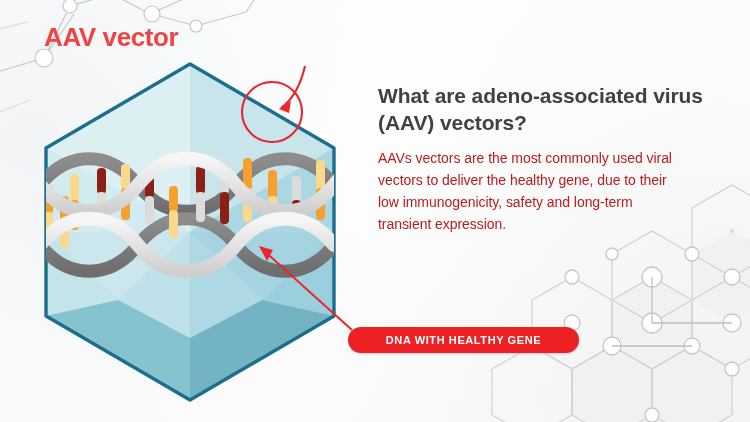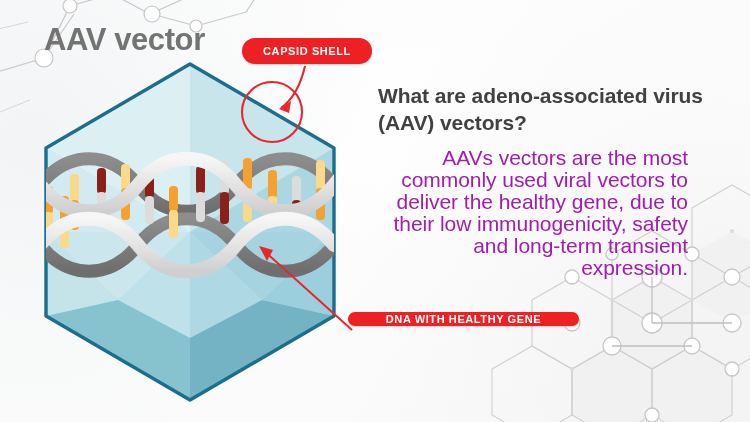--- a/index.html
+++ b/index.html
@@ -29,51 +29,50 @@
       radial-gradient(circle at 4% 34%, #f2f4f5 0%, rgba(242,244,245,0) 46%),
       radial-gradient(circle at 96% 86%, #f3f3f4 0%, rgba(243,243,244,0) 52%),
       linear-gradient(180deg, #fdfdfd 0%, #ffffff 40%, #fbfbfb 100%);
   }
 
   
   .title {
     position: absolute;
     left: 44px;
     top: 22px;
-    font-size: 31px;
+    font-size: 26px;
     font-weight: 700;
     letter-spacing: -0.4px;
-    color: #737373;
+    color: #ef4444;
     white-space: nowrap;
   }
 
   
   .copy-block {
     position: absolute;
     left: 378px;
     top: 82px;
     width: 348px;
   }
   .headline {
     font-size: 21px;
     line-height: 27px;
     font-weight: 700;
     color: #414141;
     letter-spacing: -0.1px;
     margin: 0 0 11px 0;
   }
   .bodycopy {
-    font-size: 21px;
+    font-size: 14px;
     line-height: 22px;
     font-weight: 400;
-    color: #a21caf;
+    color: #b91c1c;
     letter-spacing: -0.05px;
     margin: 0;
     max-width: 310px;
-    text-align: right;
   }
 
   
   .badge {
     position: absolute;
     background: #ed2024;
     color: #ffffff;
     border-radius: 14px;
     font-size: 11px;
     font-weight: 700;
@@ -85,23 +84,23 @@
     white-space: nowrap;
   }
   #badge-capsid {
     left: 242px;
     top: 38px;
     width: 130px;
     height: 26px;
   }
   #badge-dna {
     left: 348px;
-    top: 312px;
+    top: 327px;
     width: 231px;
-    height: 14px;
+    height: 26px;
   }
 
   
   .svg-abs {
     position: absolute;
     inset: 0;
   }
 </style>
 </head>
 <body>
@@ -291,23 +290,20 @@
     </g>
 
     <g>
       <line x1="352" y1="330" x2="262" y2="249" stroke="#e8262b" stroke-width="2"></line>
       <polygon points="259,246 273,250 267,261" fill="#e8262b"></polygon>
     </g>
   </svg>
 
   <div class="title">AAV vector</div>
 
-  <div class="badge" id="badge-capsid">
-    <span>CAPSID SHELL</span>
-  </div>
 
   <div class="badge" id="badge-dna">
     <span>DNA WITH HEALTHY GENE</span>
   </div>
 
   <div class="copy-block">
     <h2 class="headline">What are adeno-associated virus (AAV) vectors?</h2>
     <p class="bodycopy">AAVs vectors are the most commonly used viral vectors to deliver the healthy gene, due to their low immunogenicity, safety and long-term transient expression.</p>
   </div>
 

